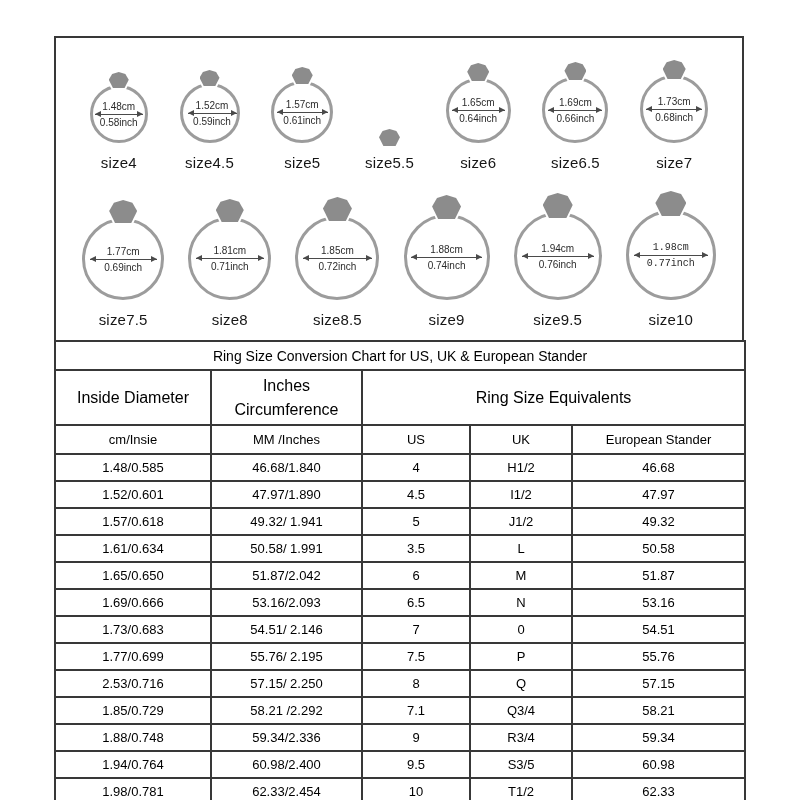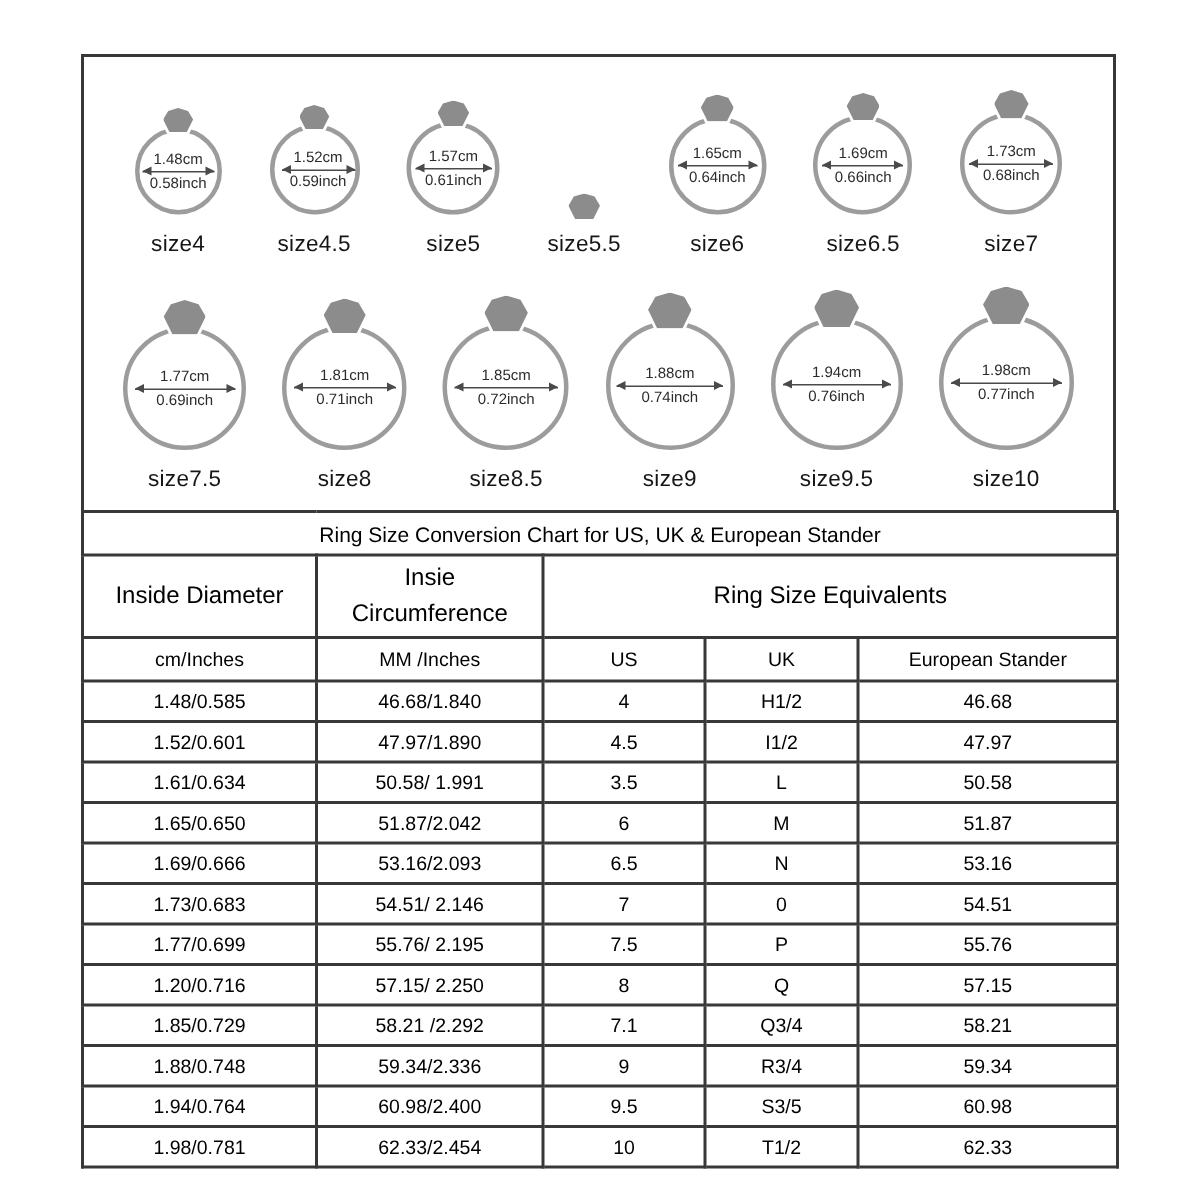--- a/index.html
+++ b/index.html
@@ -244,21 +244,21 @@
               <div class="arrow" style="width: 72px;"></div>
               <div class="inch">0.76inch</div>
             </div>
           </div>
           <div class="ring-label">size9.5</div>
         </div>
         <div class="ring">
           <div class="gem-outer" style="width: 35px; height: 29px; margin-bottom: -8px;">
             <div class="gem-inner" style="width: 31px; height: 25px;"></div>
           </div>
-          <div class="circle" style="width: 90px; height: 90px;">
+          <div class="circle" style="width: 90px; height: 90px; font-family: Liberation Mono, monospace;">
             <div class="meas">
               <div class="cm">1.98cm</div>
               <div class="arrow" style="width: 74px;"></div>
               <div class="inch">0.77inch</div>
             </div>
           </div>
           <div class="ring-label">size10</div>
         </div>
       </div>
   </div>
@@ -270,26 +270,26 @@
         <col style="width:108px">
         <col style="width:102px">
         <col style="width:173px">
     </colgroup>
     <thead>
       <tr>
         <td colspan="5" class="title-cell">Ring Size Conversion Chart for US, UK &amp; European Stander</td>
       </tr>
       <tr>
         <th class="group-cell">Inside Diameter</th>
-        <th class="group-cell prewrap">Insie
+        <th class="group-cell prewrap">Inches
 Circumference</th>
         <th class="group-cell" colspan="3">Ring Size Equivalents</th>
       </tr>
       <tr>
-        <th class="sub-cell">cm/Inches</th>
+        <th class="sub-cell">cm/Insie</th>
         <th class="sub-cell">MM /Inches</th>
         <th class="sub-cell">US</th>
         <th class="sub-cell">UK</th>
         <th class="sub-cell">European Stander</th>
       </tr>
     </thead>
     <tbody>
         <tr>
           <td>1.48/0.585</td>
           <td>46.68/1.840</td>
@@ -298,20 +298,27 @@
           <td>46.68</td>
         </tr>
         <tr>
           <td>1.52/0.601</td>
           <td>47.97/1.890</td>
           <td>4.5</td>
           <td>I1/2</td>
           <td>47.97</td>
         </tr>
         <tr>
+          <td>1.57/0.618</td>
+          <td>49.32/ 1.941</td>
+          <td>5</td>
+          <td>J1/2</td>
+          <td>49.32</td>
+        </tr>
+        <tr>
           <td>1.61/0.634</td>
           <td>50.58/ 1.991</td>
           <td>3.5</td>
           <td>L</td>
           <td>50.58</td>
         </tr>
         <tr>
           <td>1.65/0.650</td>
           <td>51.87/2.042</td>
           <td>6</td>
@@ -333,21 +340,21 @@
           <td>54.51</td>
         </tr>
         <tr>
           <td>1.77/0.699</td>
           <td>55.76/ 2.195</td>
           <td>7.5</td>
           <td>P</td>
           <td>55.76</td>
         </tr>
         <tr>
-          <td>1.20/0.716</td>
+          <td>2.53/0.716</td>
           <td>57.15/ 2.250</td>
           <td>8</td>
           <td>Q</td>
           <td>57.15</td>
         </tr>
         <tr>
           <td>1.85/0.729</td>
           <td>58.21 /2.292</td>
           <td>7.1</td>
           <td>Q3/4</td>

